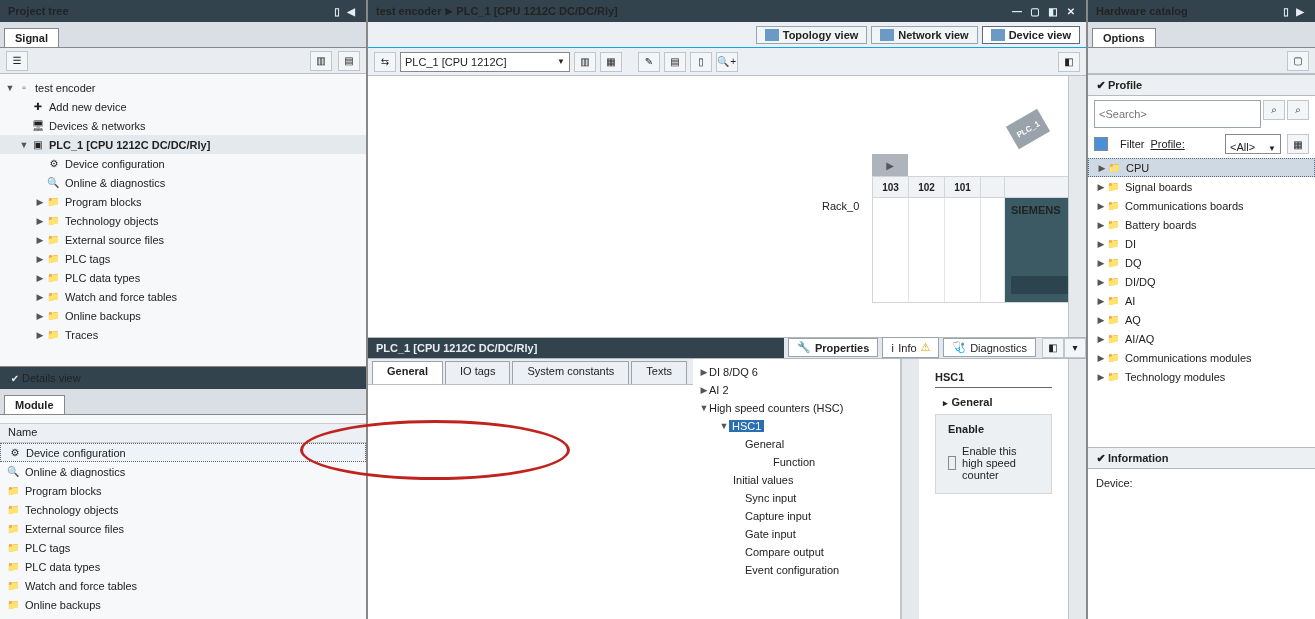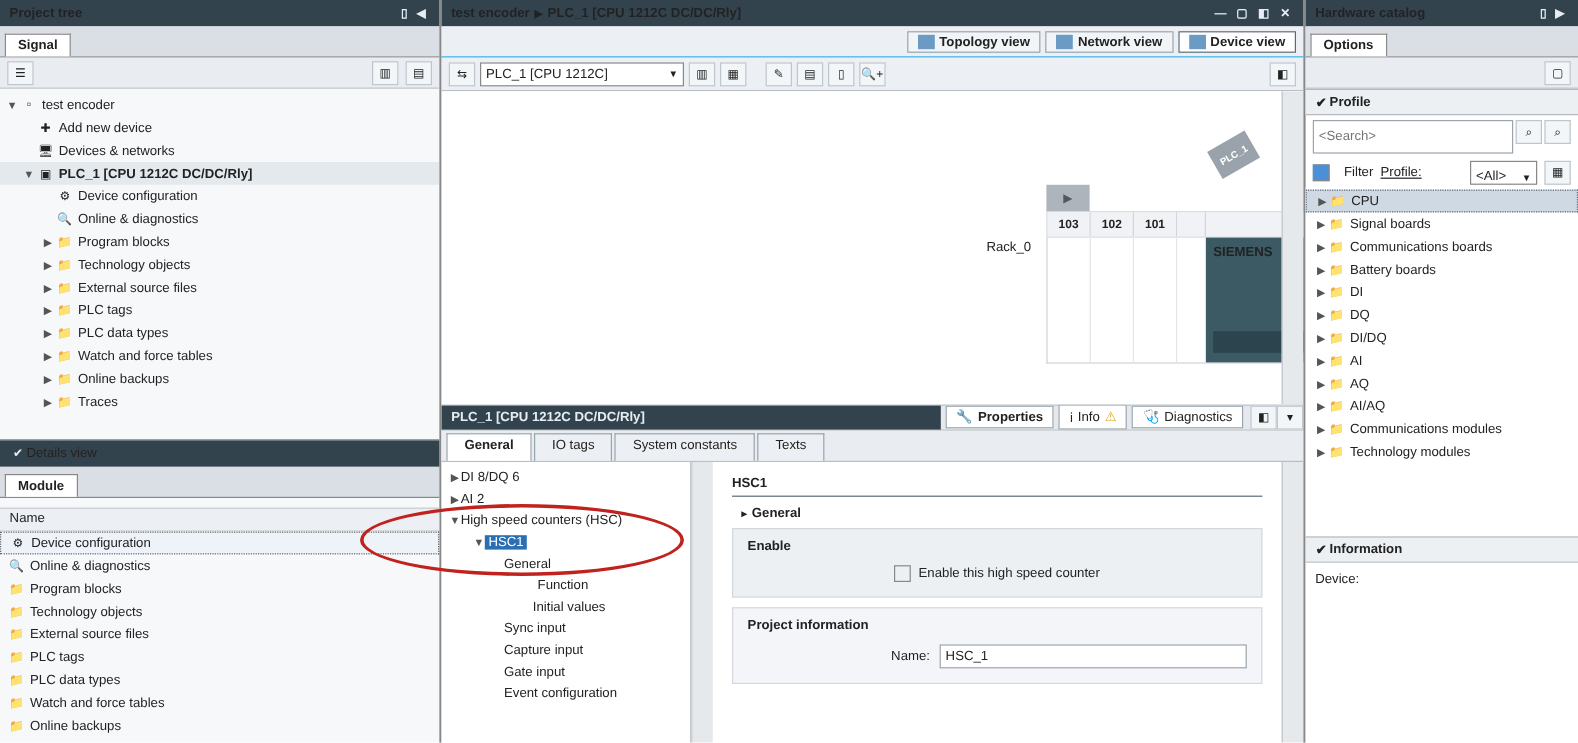--- a/index.html
+++ b/index.html
@@ -74,21 +74,21 @@
 
 .ellipse{position:absolute;border:3px solid #c0231e;border-radius:50%;z-index:50;pointer-events:none;}
 
 
 .propsw{height:22px;background:#e5e9ed;display:flex;align-items:center;border-top:1px solid #b2b8be;border-bottom:1px solid #b2b8be;}
 .propsw .pt{flex:1;padding:0 8px;font-weight:bold;background:#33434e;color:#e6eef3;height:100%;display:flex;align-items:center;}
 .propsw .pbtn{border:1px solid #9aa4ad;background:#fff;padding:2px 8px;margin-left:4px;display:flex;align-items:center;gap:4px;}
 .propsw .pbtn.active{font-weight:bold;}
 
 
-.inspector{flex:1;display:flex;flex-direction:column;background:#fff;}
+.inspector{flex:1;display:flex;flex-direction:row;background:#fff;}
 .insp-tabs{display:flex;background:#e9edf1;border-bottom:1px solid #b8bec4;padding:2px 4px 0 4px;height:26px;}
 .itab{border:1px solid #9aa4ad;border-bottom:none;padding:3px 14px;background:#eceff3;margin-right:2px;}
 .itab.active{background:#fff;font-weight:bold;}
 .insp-body{flex:1;display:flex;overflow:hidden;}
 .insp-nav{width:208px;border-right:1px solid #c2c7cc;background:#fff;overflow-y:auto;padding:4px 0;position:relative;}
 .inr{display:flex;align-items:center;height:18px;padding-left:6px;cursor:default;white-space:nowrap;}
 .inr .exp{width:10px;}
 .inr.sel span.lab{background:#2b6fb3;color:#fff;padding:0 3px;}
 .insp-main{flex:1;overflow:auto;padding:8px 16px;}
 .grp-title{font-weight:bold;padding:4px 0;border-bottom:1px solid #5a6a78;margin-bottom:6px;}
@@ -373,54 +373,50 @@
           <div class="inr sel" style="padding-left:26px;">
               <span class="exp">▼</span>
               <span class="lab">HSC1</span>
             </div>
           <div class="inr" style="padding-left:52px;">
               <span class="lab">General</span>
             </div>
           <div class="inr" style="padding-left:80px;">
               <span class="lab">Function</span>
             </div>
-          <div class="inr" style="padding-left:40px;margin-left:36px;">
+          <div class="inr" style="padding-left:40px;">
               <span class="lab">Initial values</span>
             </div>
           <div class="inr" style="padding-left:52px;">
               <span class="lab">Sync input</span>
             </div>
           <div class="inr" style="padding-left:52px;">
               <span class="lab">Capture input</span>
             </div>
           <div class="inr" style="padding-left:52px;">
               <span class="lab">Gate input</span>
+            </div>
+          <div class="inr" style="padding-left:52px;">
+              <span class="lab">Compare output</span>
             </div>
           <div class="inr" style="padding-left:52px;">
               <span class="lab">Event configuration</span>
             </div>
         </div>
         <div class="navscroll"></div>
         <div class="insp-main">
           <div class="grp-title">HSC1</div>
           <div class="subhdr" style="border:none;margin-left:8px;"><span style="font-size:9px;margin-right:4px;">▸</span><span>General</span></div>
           <div class="subbox">
             <div style="font-weight:bold;margin-bottom:10px;">Enable</div>
             <div class="frow" style="justify-content:center;">
               <span class="cbx"></span>
               <span>Enable this high speed counter</span>
             </div>
           </div>
-          <div class="subbox" style="background:#f3f5f8;">
-            <div style="font-weight:bold;margin-bottom:10px;">Project information</div>
-            <div class="frow">
-              <span class="flabel">Name:</span>
-              <input class="finput" value="HSC_1" style="">
-            </div>
-          </div>
         </div>
         <div class="navscroll"></div>
       </div>
     </div>
   </div>
 
   <div class="col col-right">
     <div class="darkbar">
       <span>Hardware catalog</span>
       <span class="flex"></span>

